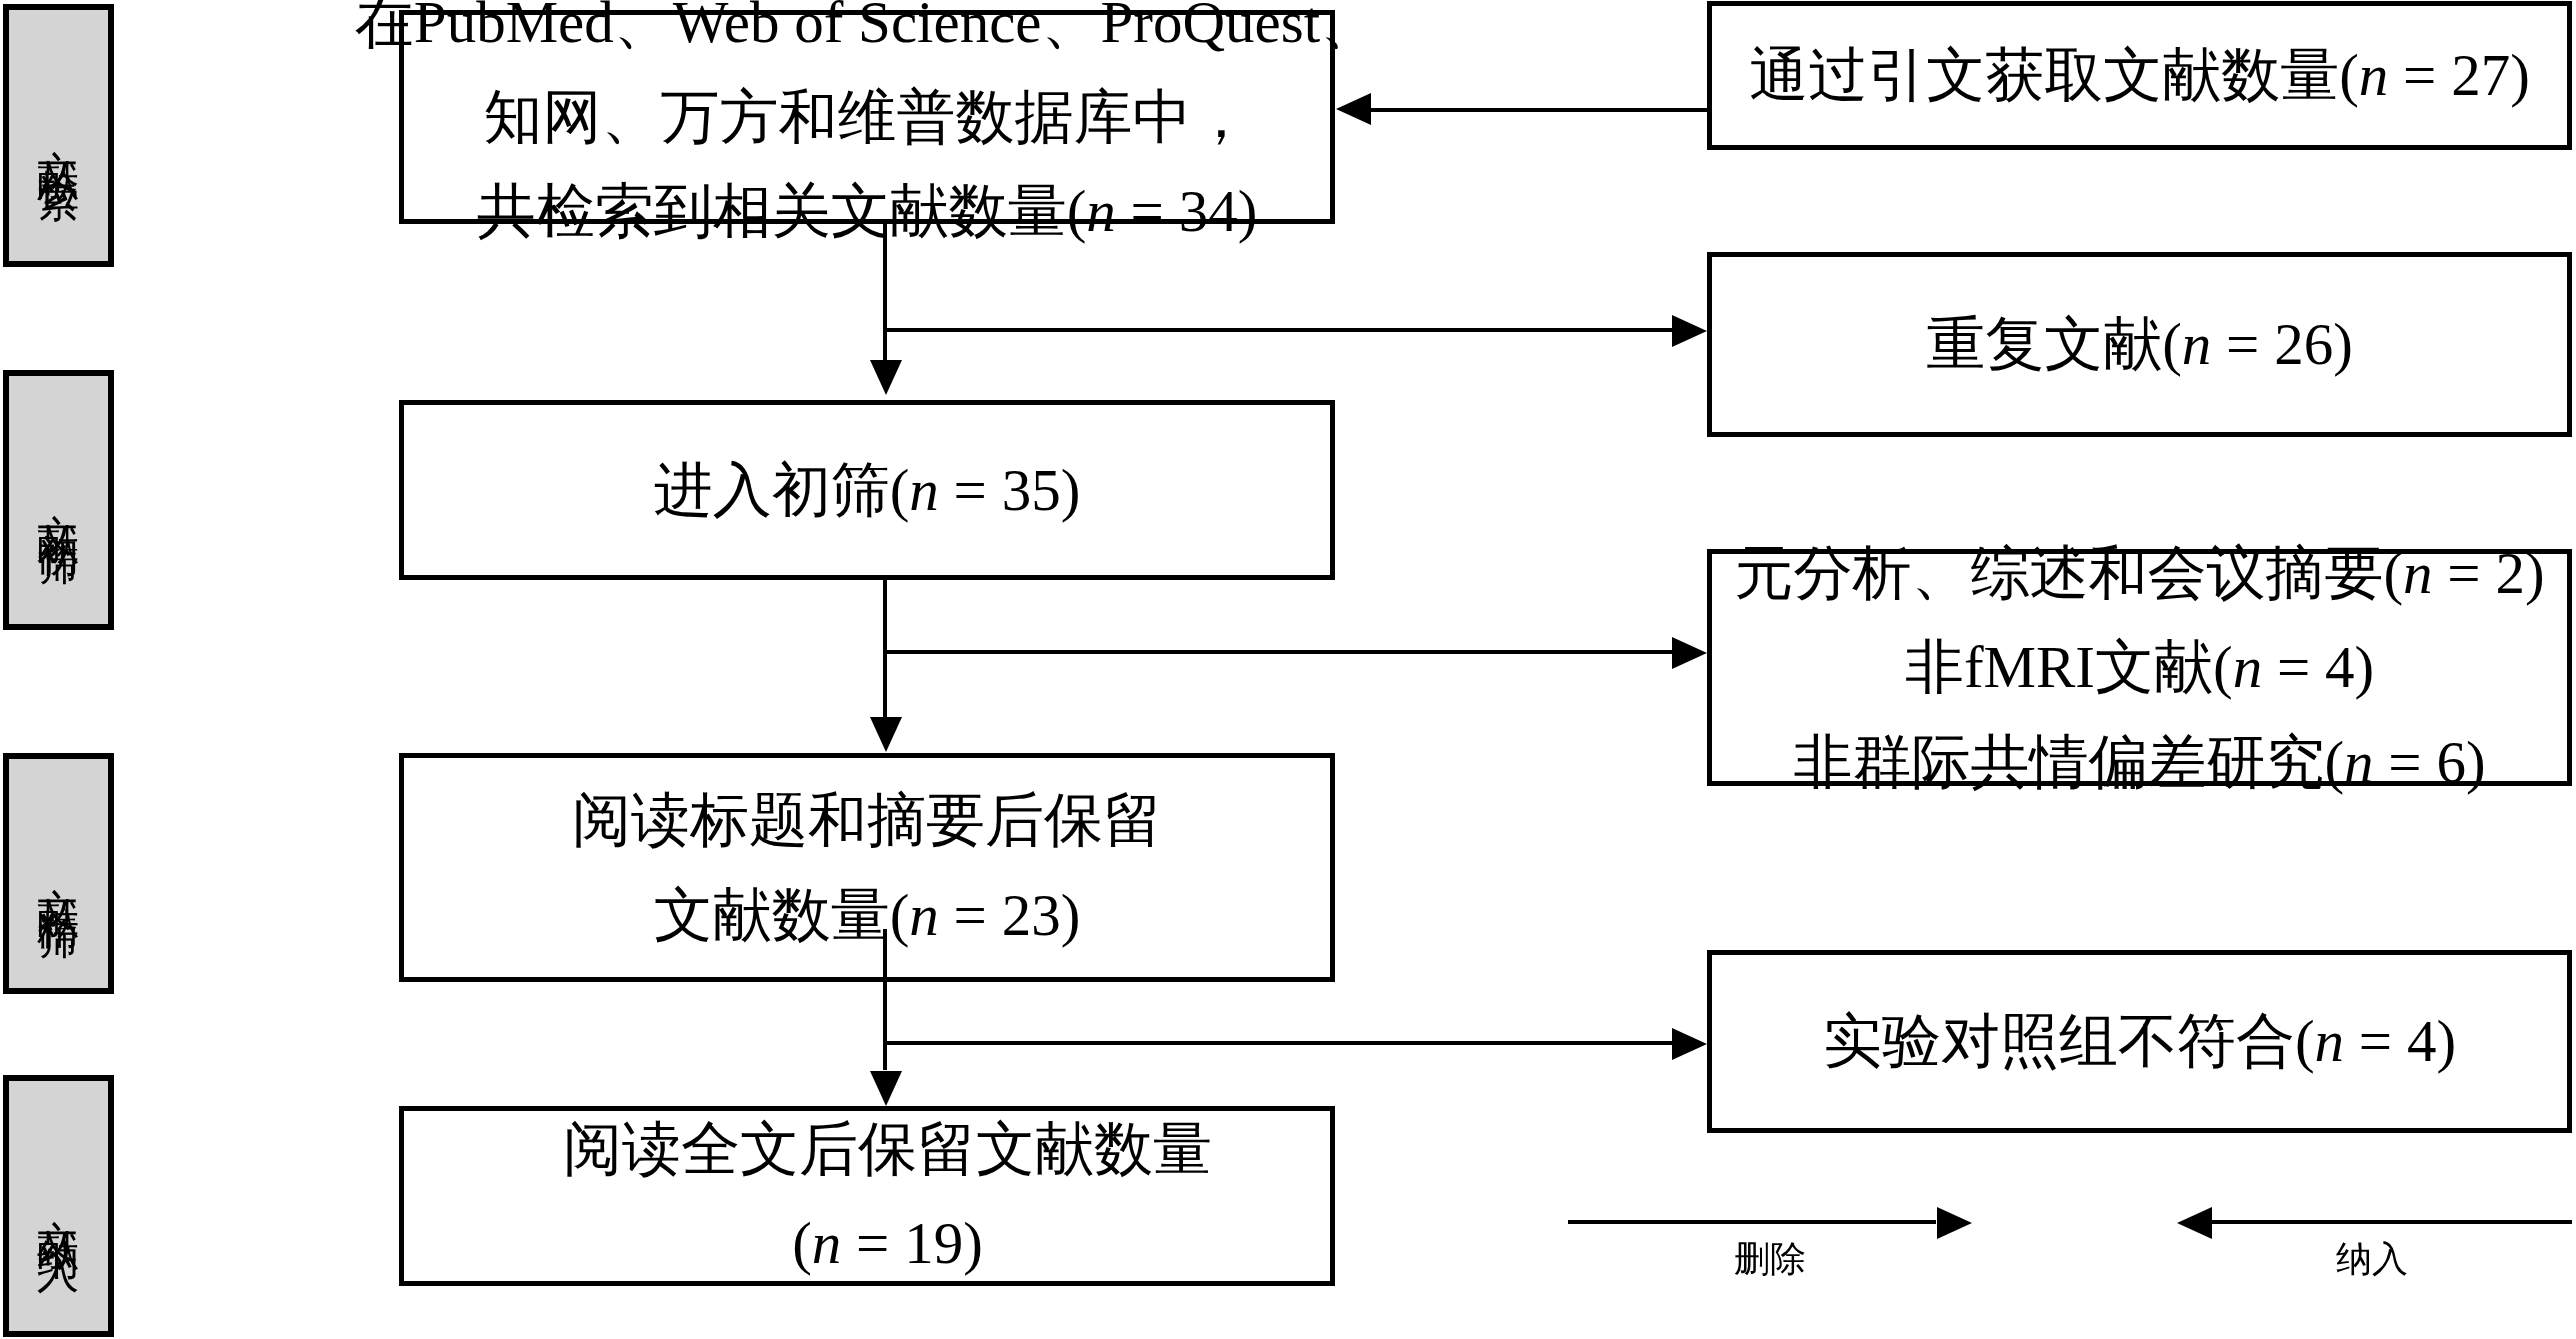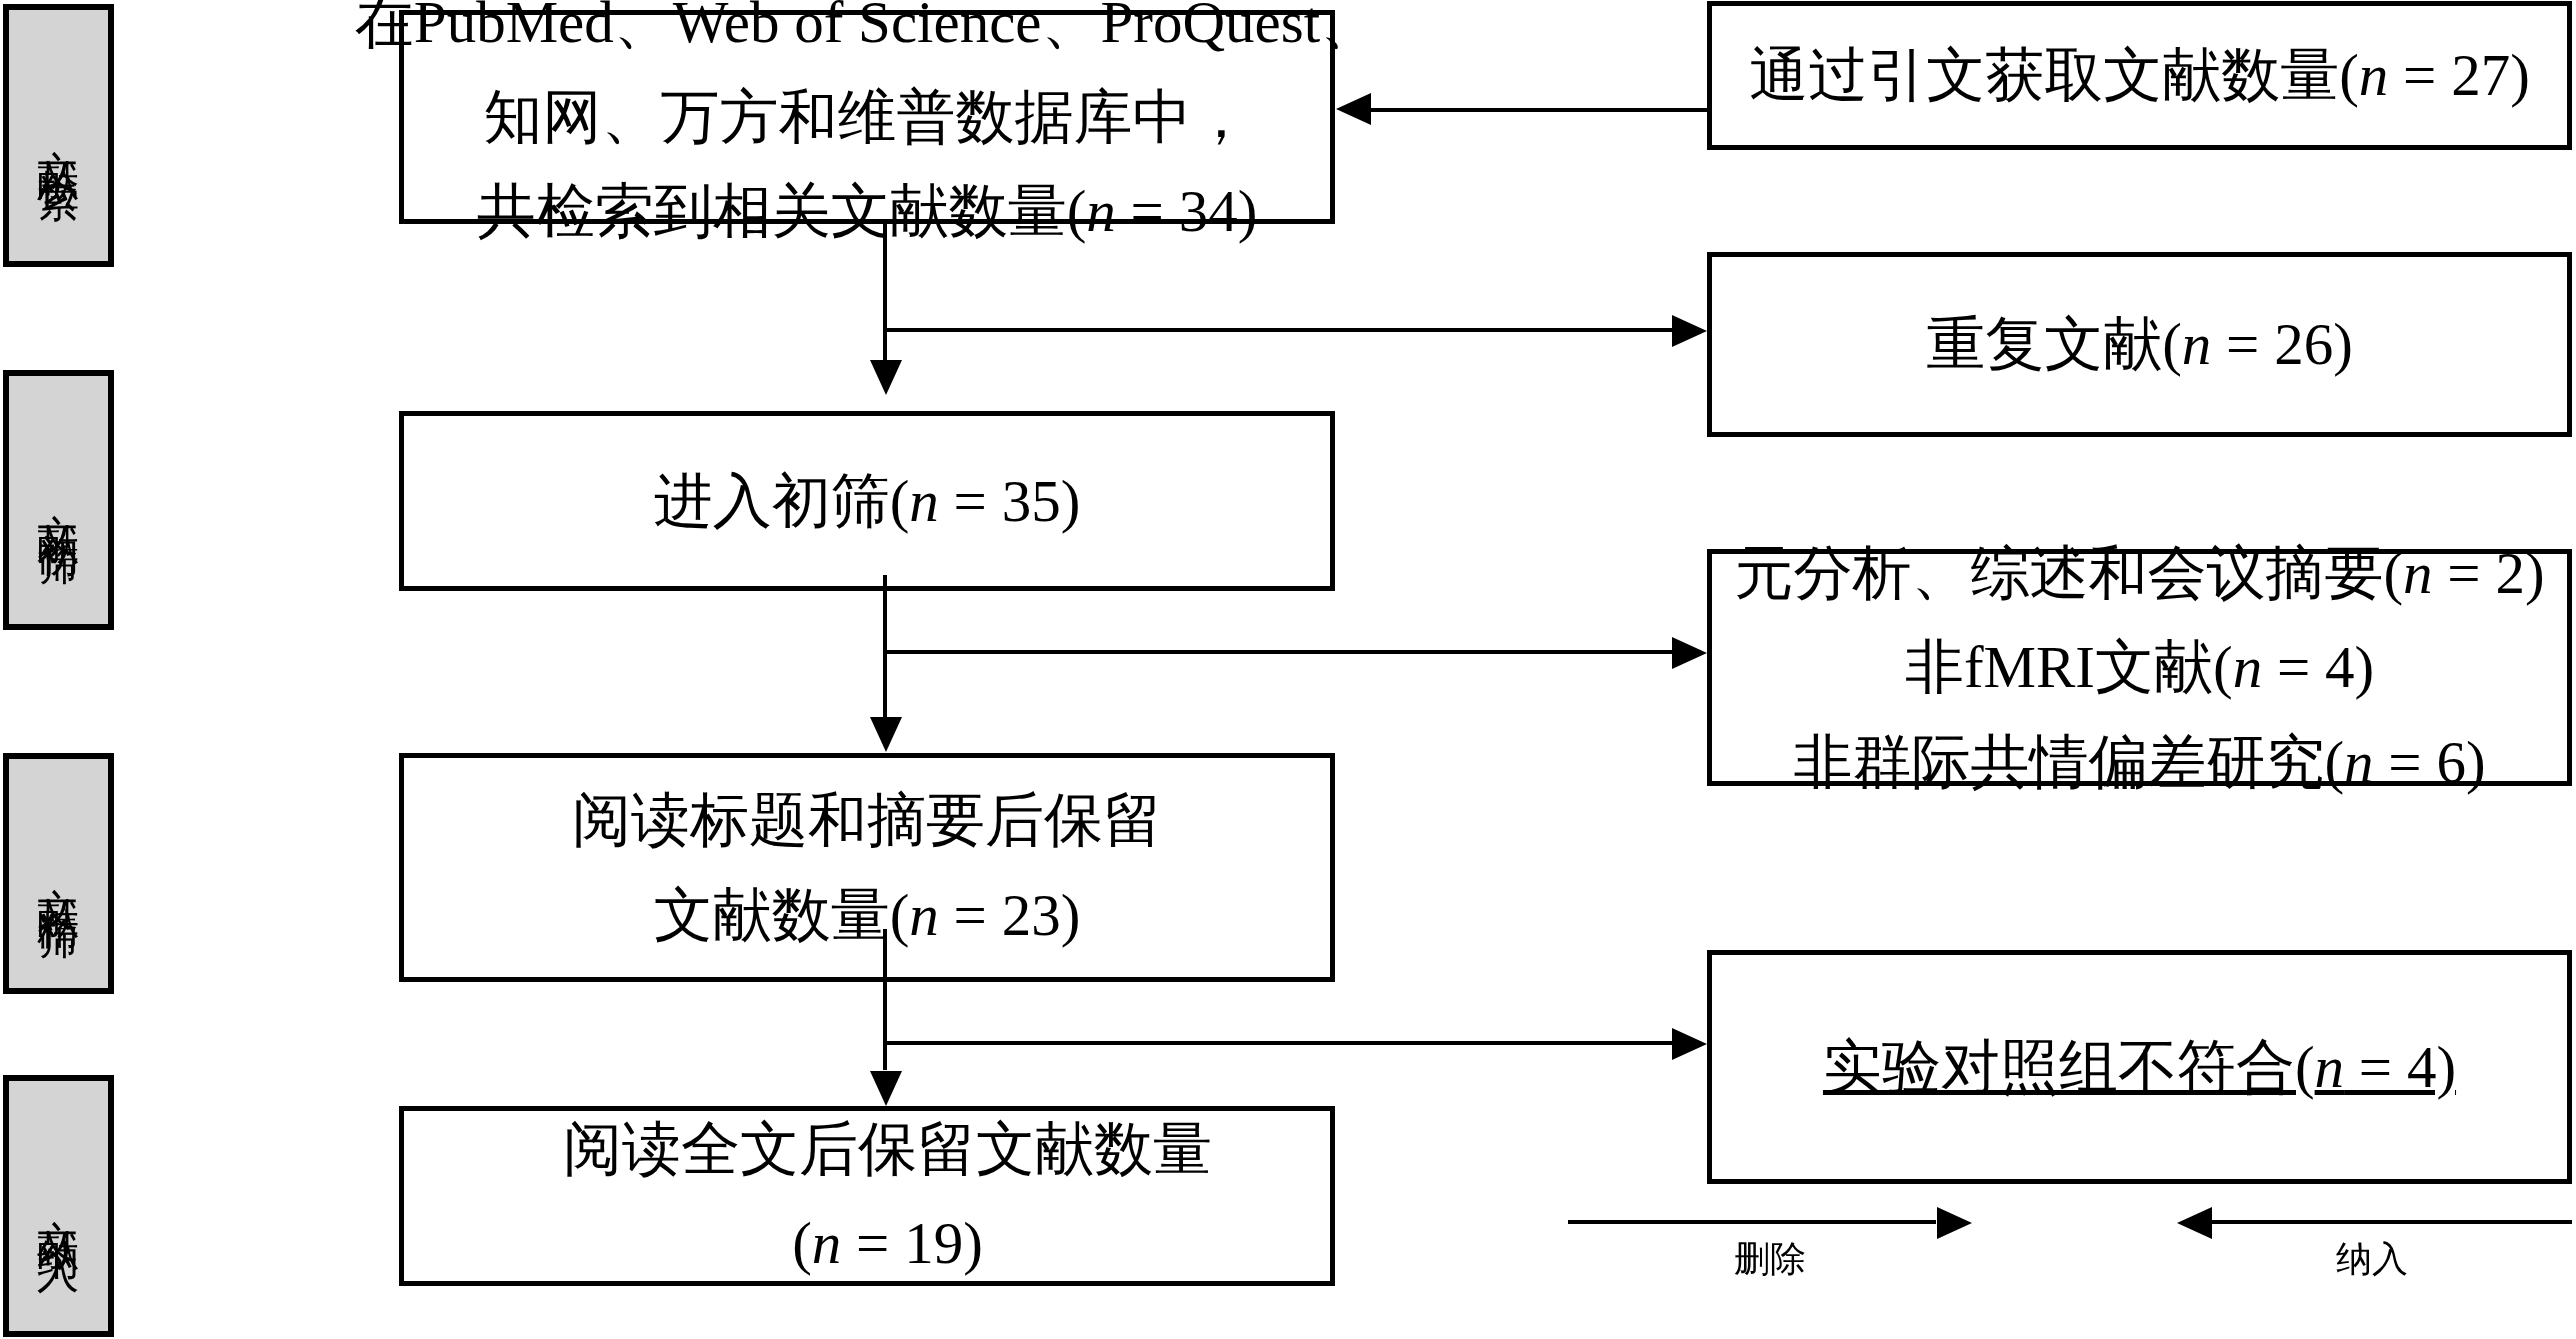--- a/index.html
+++ b/index.html
@@ -65,21 +65,21 @@
   <div class="stage-box" style="top:1075px;height:262px;">
     <span>文献纳入</span>
   </div>
 
   <div class="flow-box col-main" style="top:10px;height:214px;">
     <span class="ln">在PubMed、Web of Science、ProQuest、</span>
     <span class="ln">知网、万方和维普数据库中，</span>
     <span class="ln">共检索到相关文献数量(<i>n</i> = 34)</span>
   </div>
 
-  <div class="flow-box col-main" style="top:411px;height:180px;">
+  <div class="flow-box col-main" style="top:400px;height:180px;">
     <span class="ln">进入初筛(<i>n</i> = 35)</span>
   </div>
 
   <div class="flow-box col-main" style="top:753px;height:229px;">
     <span class="ln">阅读标题和摘要后保留</span>
     <span class="ln">文献数量(<i>n</i> = 23)</span>
   </div>
 
   <div class="flow-box col-main" style="top:1106px;height:180px;padding-left:41px;">
     <span class="ln">阅读全文后保留文献数量</span>
@@ -93,21 +93,21 @@
   <div class="flow-box col-side" style="top:252px;height:185px;">
     <span class="ln">重复文献(<i>n</i> = 26)</span>
   </div>
 
   <div class="flow-box col-side" style="top:549px;height:237px;font-family:Liberation Serif, serif;">
     <span class="ln">元分析、综述和会议摘要(<i>n</i> = 2)</span>
     <span class="ln">非fMRI文献(<i>n</i> = 4)</span>
     <span class="ln">非群际共情偏差研究(<i>n</i> = 6)</span>
   </div>
 
-  <div class="flow-box col-side" style="top:950px;height:234px;text-decoration:underline;">
+  <div class="flow-box col-side" style="top:950px;height:183px;">
     <span class="ln">实验对照组不符合(<i>n</i> = 4)</span>
   </div>
 
   <div class="ah ah-left" style="left:1336px;top:93px;"></div>
   <div class="hline" style="left:1371px;top:108px;width:336px;"></div>
 
   <div class="vline" style="top:224px;height:138px;"></div>
   <div class="ah ah-down" style="left:870px;top:360px;"></div>
 
   <div class="hline" style="left:883px;top:328px;width:789px;"></div>

